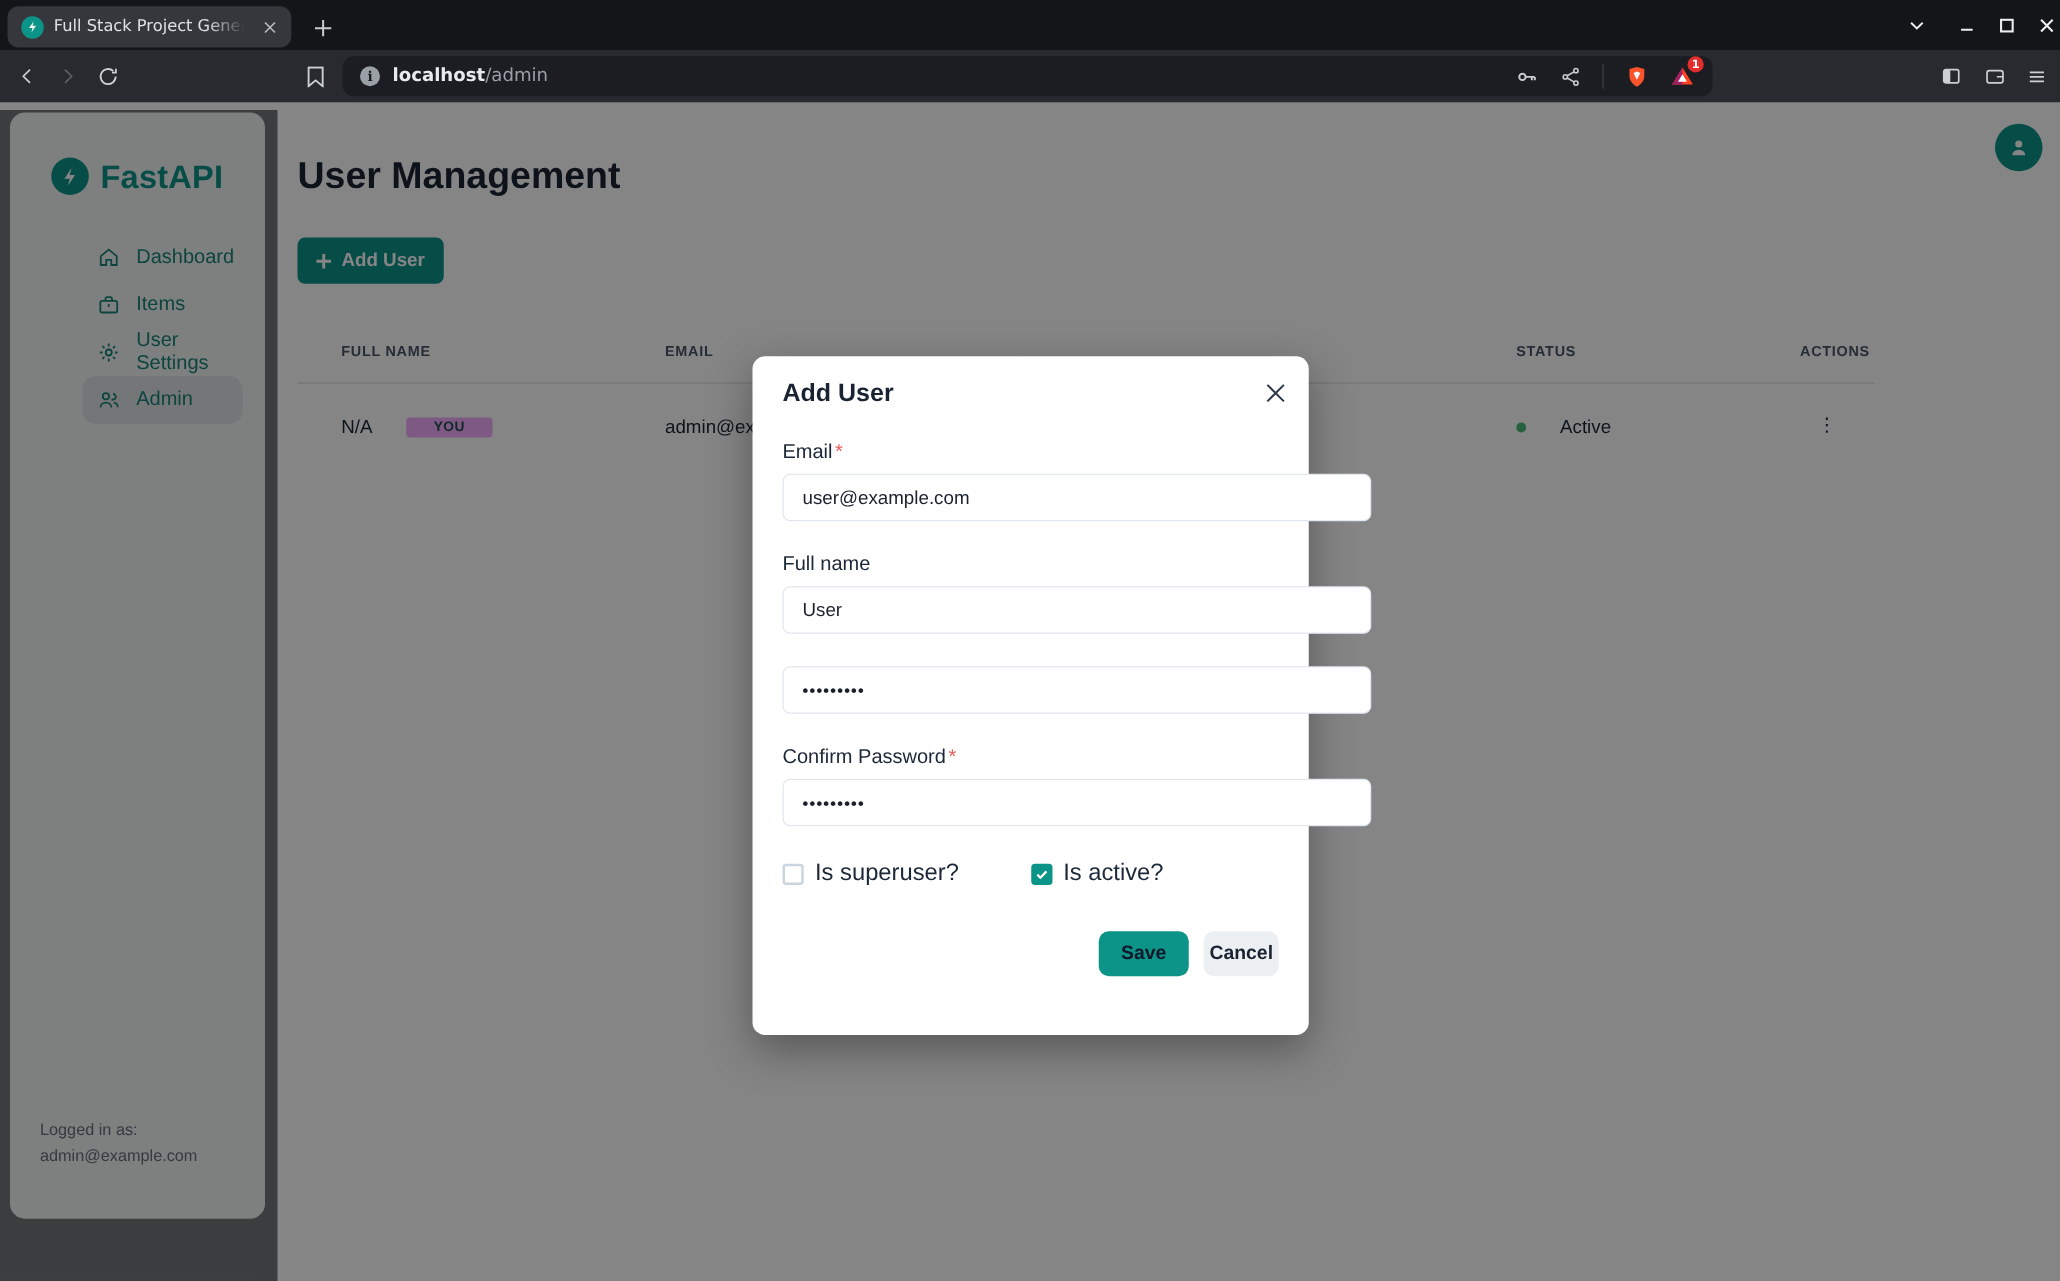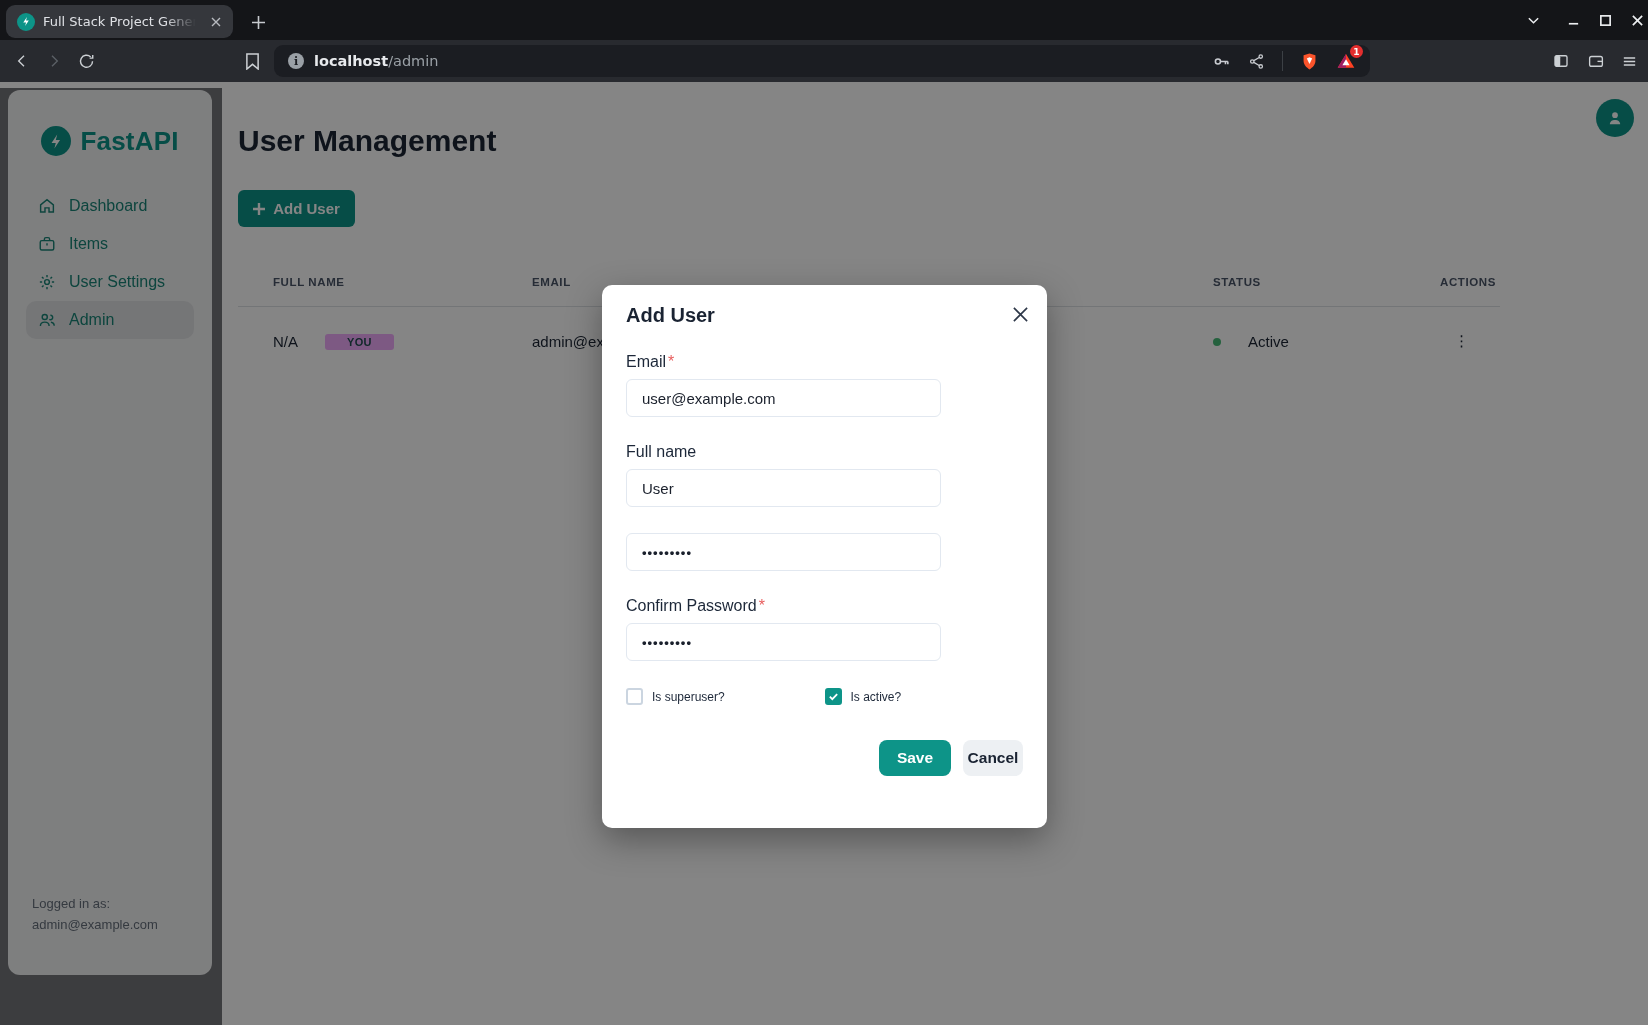--- a/index.html
+++ b/index.html
@@ -51,21 +51,21 @@
   
   .page { position:absolute; left:0; top:82px; width:1648px; height:943px; background:#ffffff; }
   .left-col { position:absolute; left:0; top:6px; width:222px; height:937px; background:#747679; }
 
   .sidebar { position:absolute; left:8px; top:8px; width:204px; height:885px;
              background:#f2f3f4; border-radius:12px; }
   .brand { display:flex; align-items:flex-start; justify-content:center; gap:9px; margin-top:36px; }
   .brand-mark { width:30px; height:30px; border-radius:50%; background:#0d9488;
                 display:flex; align-items:center; justify-content:center; }
   .brand-name { font-size:26px; font-weight:600; color:#0d9488; letter-spacing:.2px; }
-  .nav { margin-top:30px; padding:0 18px; }
+  .nav { margin-top:30px; padding:0 18px;margin-left:40px; }
   .nav-item { height:38px; display:flex; align-items:center; gap:13px; padding:0 12px;
               border-radius:10px; color:#1a8577; font-size:16px; }
   .nav-item.active { background:#e1e3e5; }
   .nav-item .nic { display:flex; align-items:center; color:#1a8577; }
   .sb-footer { position:absolute; left:24px; bottom:40px; font-size:13px; color:#66707c; line-height:21px; }
 
   .h1 { position:absolute; left:238px; top:42px; font-size:30px; font-weight:700; color:#1b2534; }
   .add-btn { position:absolute; left:238px; top:108px; width:117px; height:37px; background:#0d9488;
              border:none; border-radius:6px; color:#fff; font-size:15px; font-weight:700;
              display:flex; align-items:center; justify-content:center; gap:8px;
@@ -92,33 +92,33 @@
   .overlay { position:absolute; inset:0; background:rgba(0,0,0,0.48); z-index:50; }
   .modal { position:absolute; left:602px; top:203px; width:445px; height:543px; background:#fff;
            border-radius:10px; z-index:100; box-shadow:0 12px 34px rgba(0,0,0,.35); padding:14px 24px; }
   .m-title { font-size:20px; font-weight:700; color:#1a2332; margin-top:5px; }
   .m-close { position:absolute; top:13px; right:11px; width:32px; height:32px; display:flex;
              align-items:center; justify-content:center; color:#2d3748; }
   .fld { margin-top:26px; }
   .fld:first-of-type { margin-top:29px; }
   .fld label { display:block; font-size:16px; color:#1c2738; margin-bottom:8px; }
   .req { color:#e85d5d; margin-left:2px; }
-  .fld input { width:315px; height:38px; border:1px solid #e2e8f0; border-radius:6px; padding:0 15px;
+  .fld input { width:471px; height:38px; border:1px solid #e2e8f0; border-radius:6px; padding:0 15px;
                font-size:15px; color:#1a202c; font-family:"Liberation Sans", sans-serif; outline:none; }
   .fld input.pw { font-weight:700; letter-spacing:1px; font-size:13px; }
   .checks { display:flex; margin-top:27px; align-items:center; }
   .check-group { display:flex; align-items:center; gap:9px; width:200px; }
   .box { width:17px; height:17px; border-radius:3px; border:2px solid #cbd5e0; background:#fff;
          display:flex; align-items:center; justify-content:center; flex:0 0 auto; }
   .box.checked { background:#0d9488; border-color:#0d9488; }
-  .check-group span { font-size:12px; color:#1c2738; }
+  .check-group span { font-size:19px; color:#1c2738; }
   .m-actions { display:flex; justify-content:flex-end; gap:12px; margin-top:35px; }
   .m-actions button { height:36px; border:none; border-radius:8px; font-size:15.5px; font-weight:700;
                       font-family:"Liberation Sans", sans-serif; }
-  .btn-save { width:72px; background:#0d9488; color:#ffffff; }
+  .btn-save { width:72px; background:#0d9488; color:#0f172a; }
   .btn-cancel { width:60px; background:#edf0f3; color:#1a2332; }
 </style>
 </head>
 <body>
 
 <div class="chrome">
   <div class="titlebar">
     <div class="tab">
       <span class="favicon">
         <svg width="11" height="11" viewBox="0 0 24 24">

